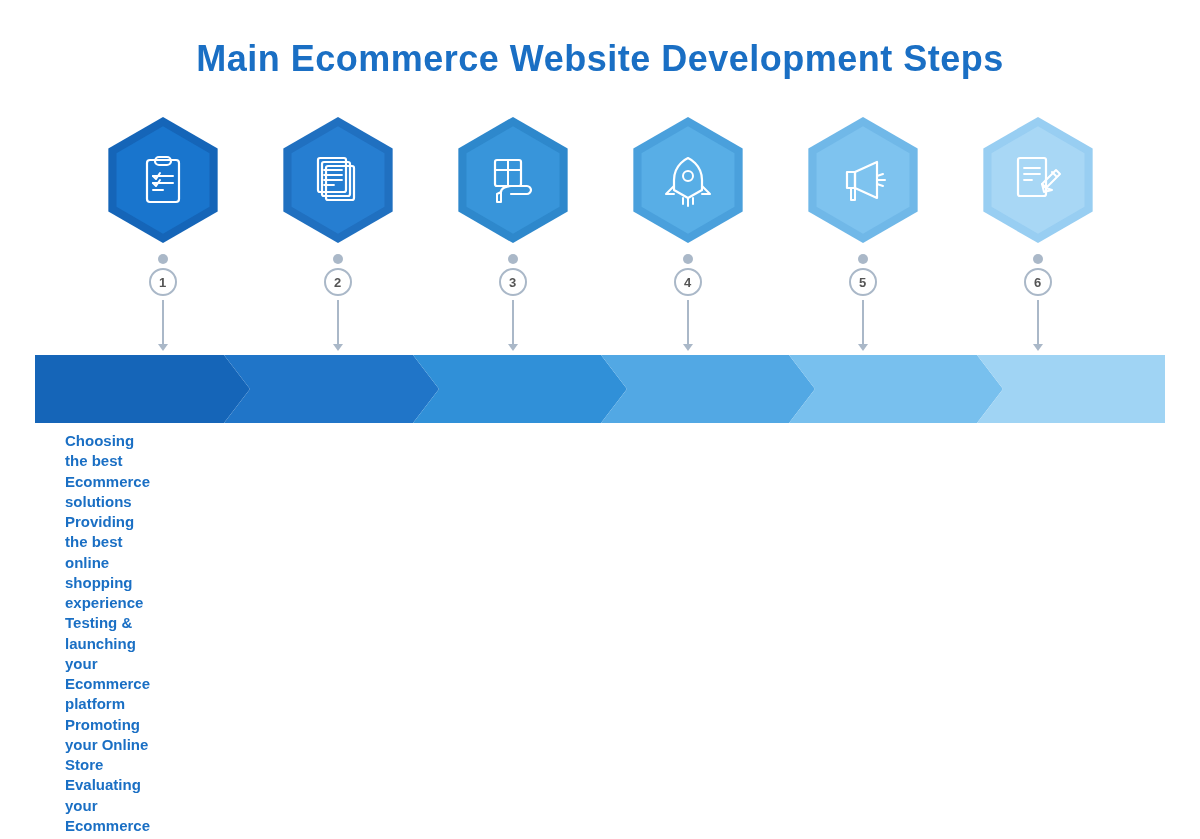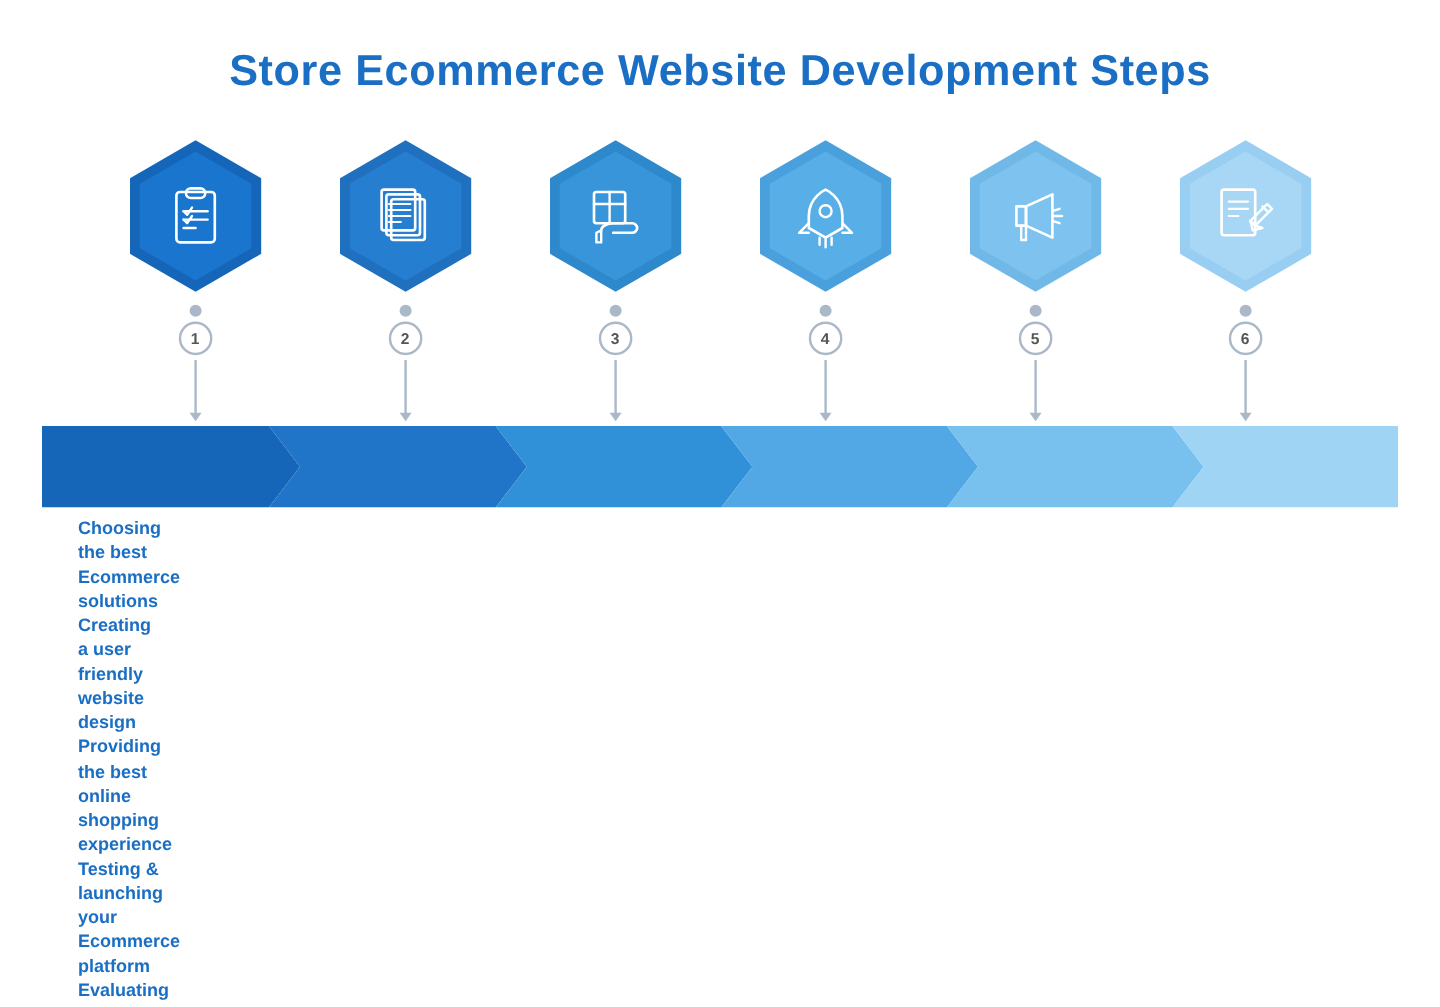--- a/index.html
+++ b/index.html
@@ -187,21 +187,21 @@
       color: #1a6fc4;
       letter-spacing: 5px;
       margin-top: 22px;
       margin-bottom: 24px;
       font-family: Arial Black, Arial, sans-serif;
     }
   </style>
 </head>
 <body>
 
-<h1 class="main-title">Store Ecommerce Website Development Steps</h1>
+<h1 class="main-title">Main Ecommerce Website Development Steps</h1>
 
 <div class="steps-container">
 
   <div class="icons-row" id="icons-row">
   <div class="step-column">
     <div class="hexagon-wrapper">
       <div class="hexagon">
         <svg class="hex-bg" viewBox="0 0 138 138" xmlns="http://www.w3.org/2000/svg">
           <polygon points="127.0237020535574,35.50000000000001 127.0237020535574,102.5 69,136 10.976297946442607,102.5 10.976297946442614,35.49999999999999 68.99999999999999,2" fill="#1565b8"></polygon>
           <polygon points="118.363448015713,40.5 118.363448015713,97.5 69,126 19.636551984286996,97.5 19.636551984287003,40.49999999999999 68.99999999999999,12" fill="#1a78d0" opacity="0.85"></polygon>
@@ -363,27 +363,27 @@
         <polygon points="754,0 942,0 968,34 942,68 754,68 780,34" fill="#78c0ee"></polygon>
         <polygon points="942,0 1130,0 1130,68 942,68 968,34" fill="#a0d4f4"></polygon>
       </svg>
     </div>
 
   <div class="labels-row" id="labels-row">
   <div class="label-col">
         <p class="label-text">Choosing<br>the best<br>Ecommerce<br>solutions</p>
       </div>
       <div class="label-col">
-        <p class="label-text">Creating<br>a user<br>friendly<br>website<br>design</p>
-      </div>
-      <div class="label-col">
         <p class="label-text">Providing<br>the best<br>online<br>shopping<br>experience</p>
       </div>
       <div class="label-col">
         <p class="label-text">Testing &amp;<br>launching<br>your<br>Ecommerce<br>platform</p>
       </div>
       <div class="label-col">
+        <p class="label-text">Promoting<br>your Online<br>Store</p>
+      </div>
+      <div class="label-col">
         <p class="label-text">Evaluating<br>your<br>Ecommerce<br>Business<br>performance</p>
       </div>
     </div>
 </div>
 
 <div class="intexsoft-brand">INTEXSOFT</div>
 
 </body></html>

